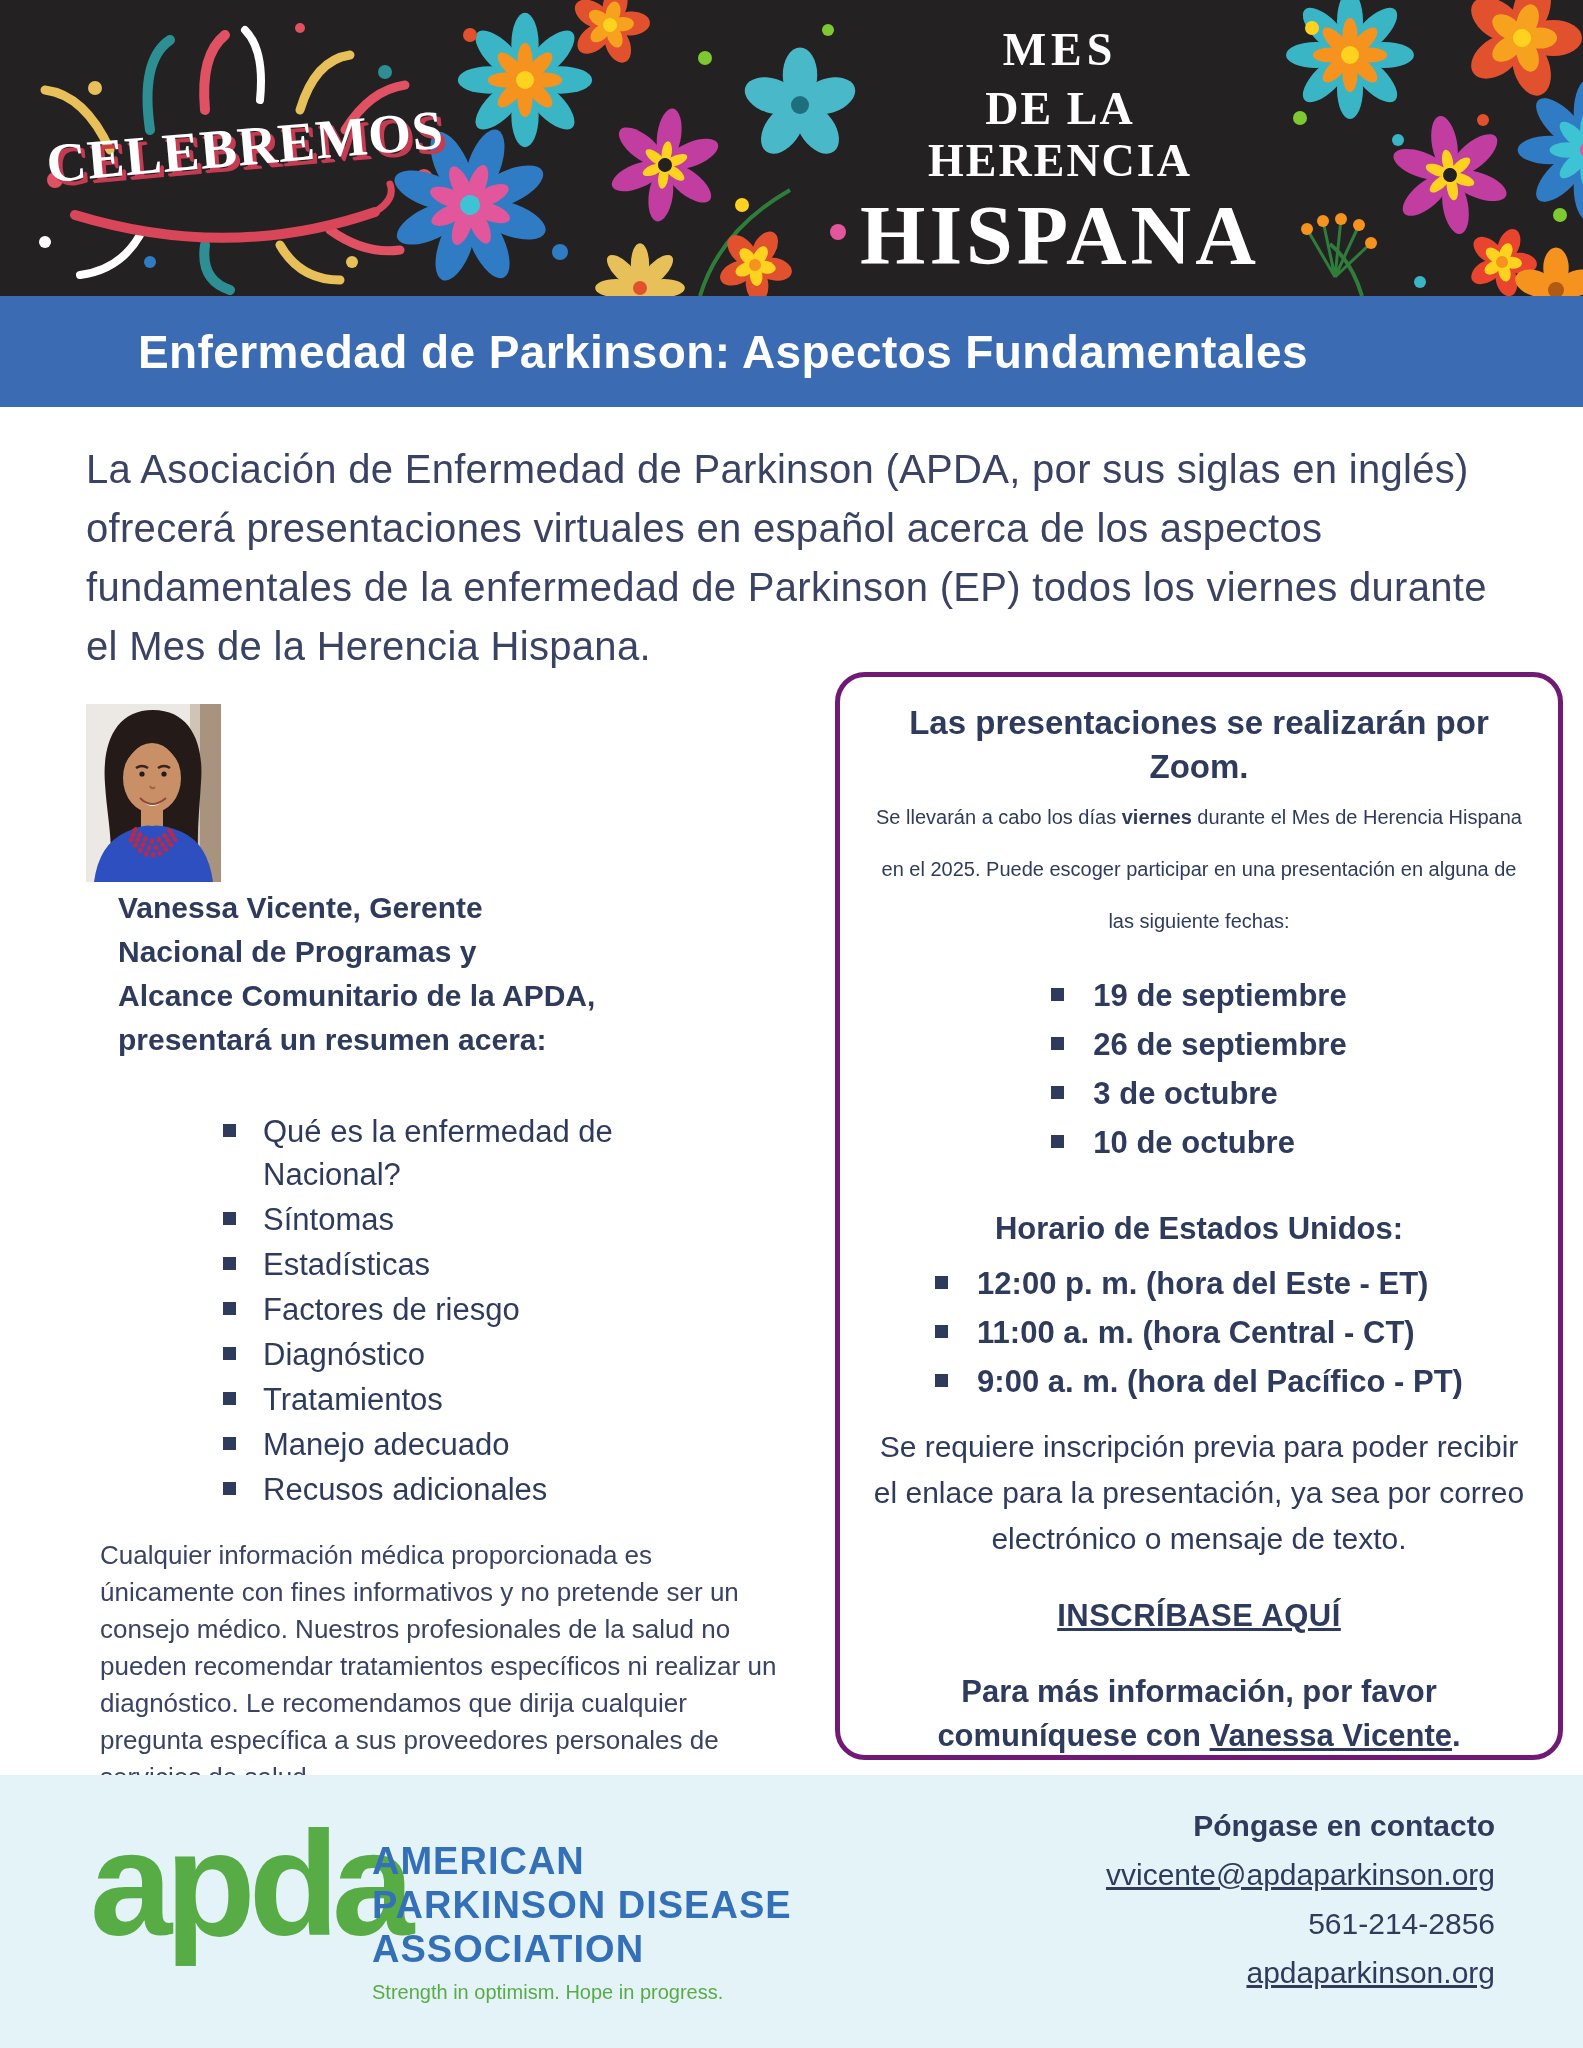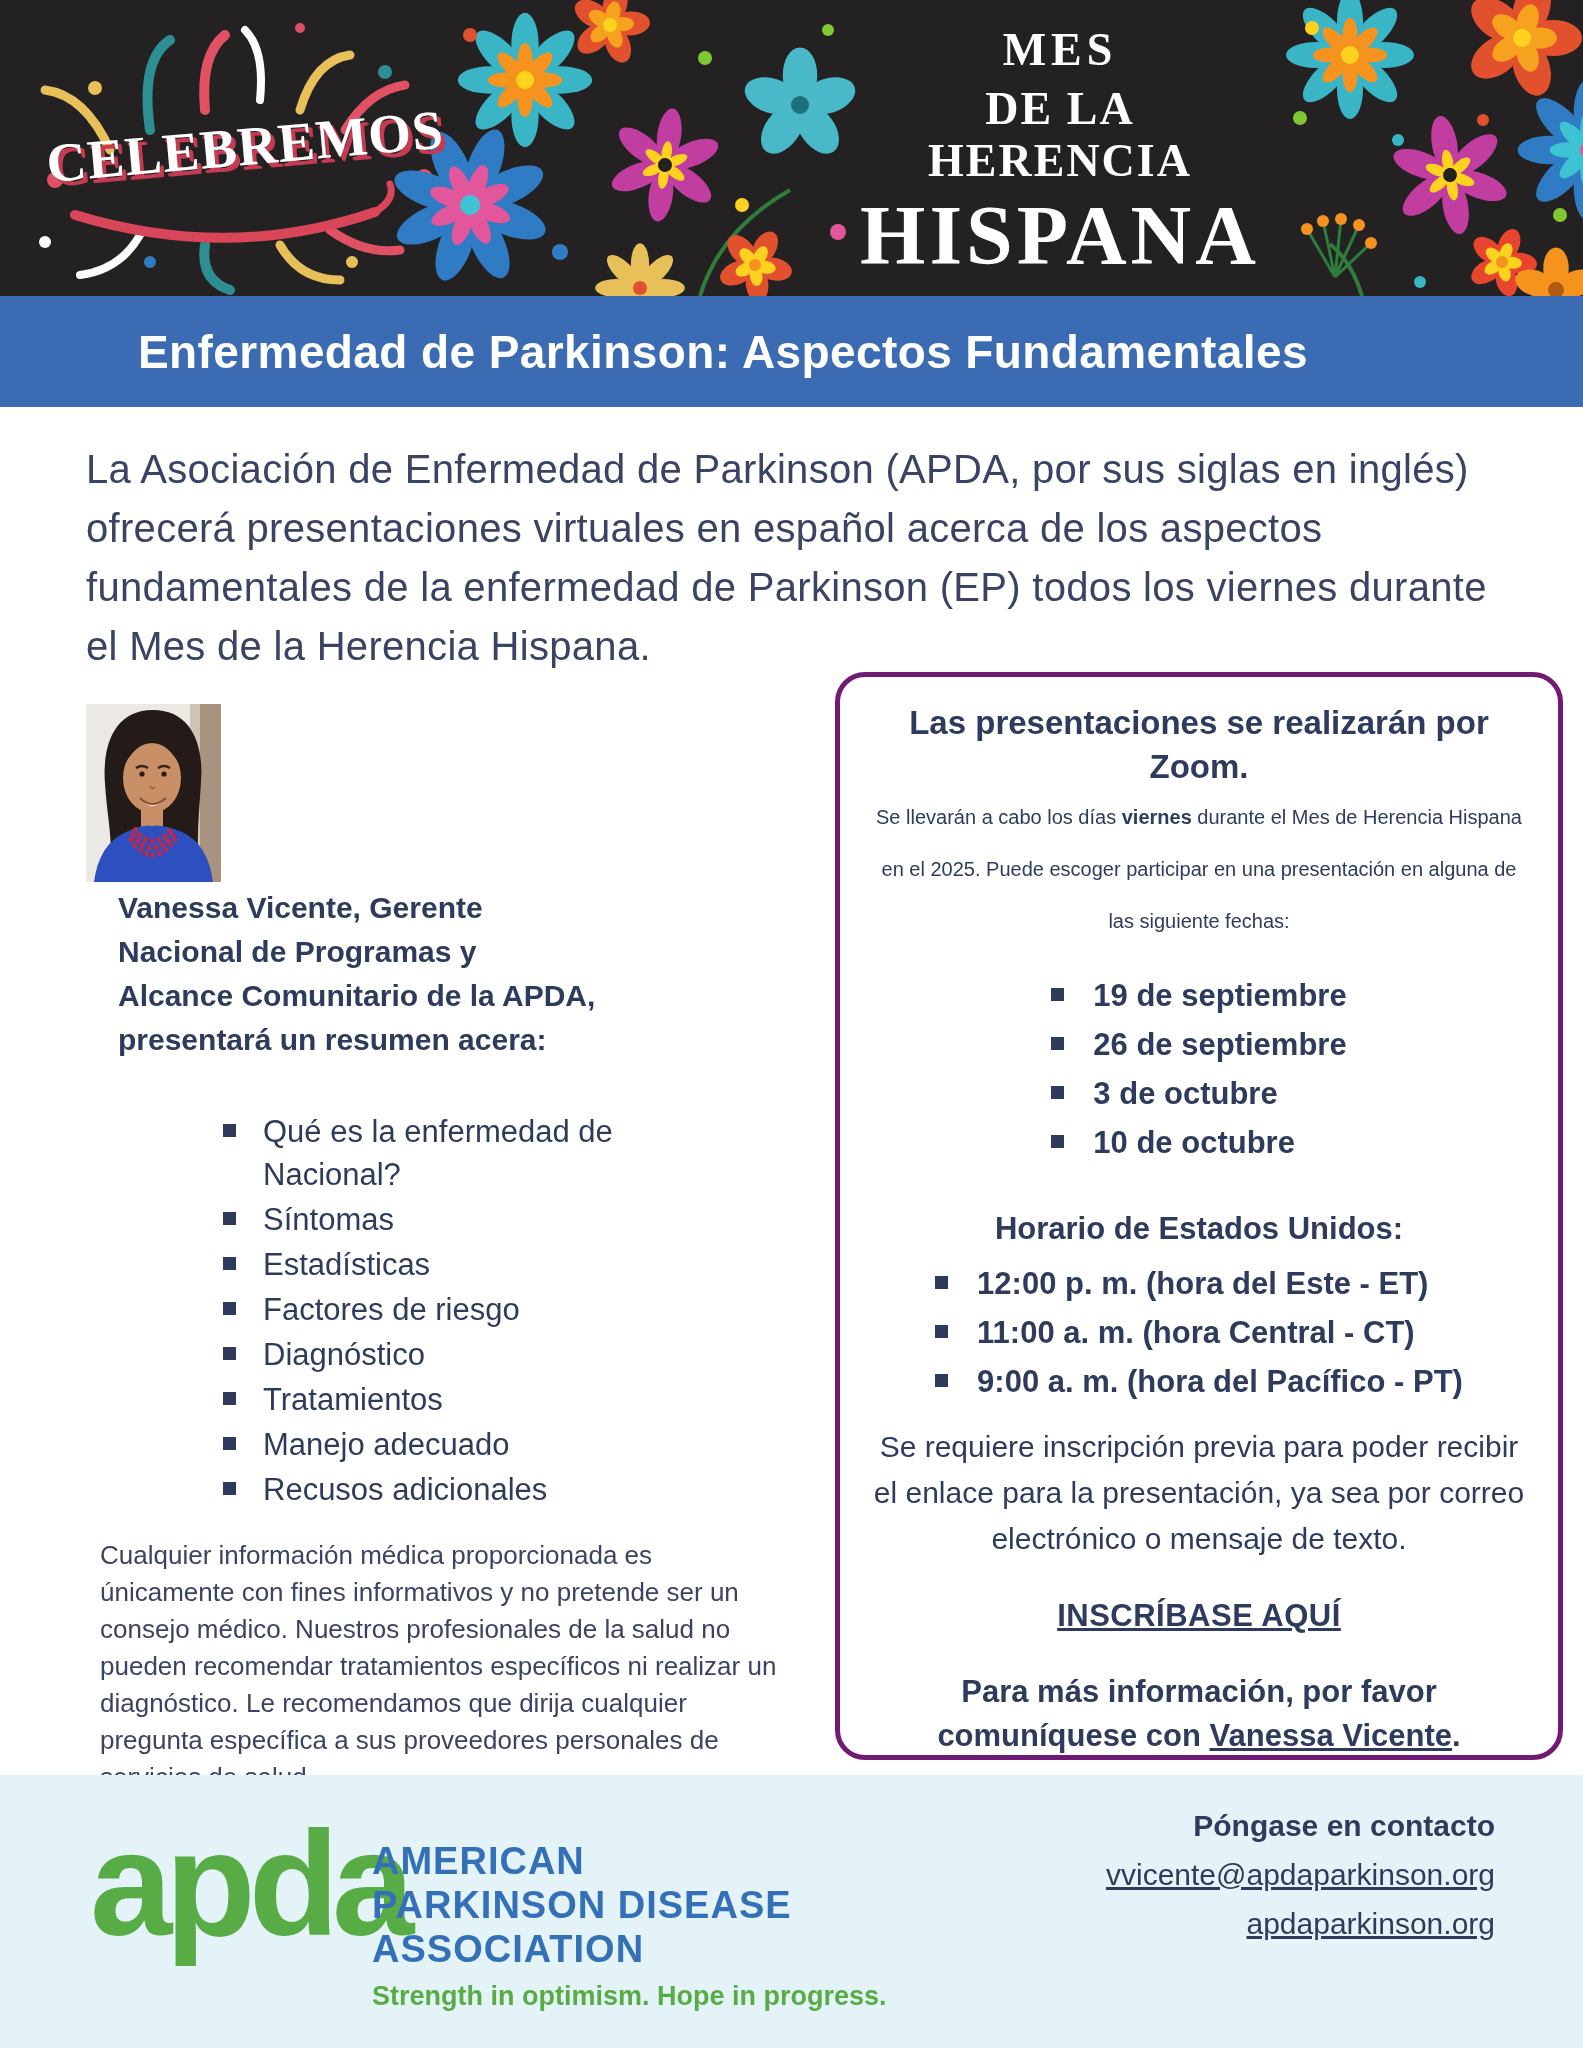--- a/index.html
+++ b/index.html
@@ -56,21 +56,21 @@
       text-decoration:underline;letter-spacing:.5px;color:#2f3b5c;cursor:pointer;}
   .zb-more{font-size:31px;font-weight:bold;line-height:44px;margin-top:36px;}
   .zb-more .link{text-decoration:underline;cursor:pointer;color:#2f3b5c;}
 
   
   .footer{position:absolute;left:0;top:1775px;width:1583px;height:273px;background:#e4f3f7;}
   .apda-logo{position:absolute;left:90px;top:34px;font-size:148px;line-height:150px;font-weight:bold;
       color:#58ac46;letter-spacing:-7px;}
   .org{position:absolute;left:372px;top:64px;color:#3470b8;font-size:38px;font-weight:bold;
       line-height:44px;letter-spacing:1px;}
-  .tagline{position:absolute;left:372px;top:206px;color:#58ac46;font-size:27px;font-weight:bold;}
+  .tagline{position:absolute;left:372px;top:206px;color:#58ac46;font-size:20px;font-weight:normal;}
   .contact{position:absolute;right:88px;top:26px;text-align:right;color:#2f3b5c;}
   .contact .ch{font-size:30px;font-weight:bold;line-height:49px;}
   .contact .cl{font-size:30px;line-height:49px;display:block;color:#2f3b5c;}
   .contact .ul{text-decoration:underline;cursor:pointer;}
 </style>
 </head>
 <body>
 
 <div class="page">
 
@@ -311,17 +311,18 @@
     <div class="org">
       <div>AMERICAN</div>
       <div>PARKINSON DISEASE</div>
       <div>ASSOCIATION</div>
     </div>
     <div class="tagline">Strength in optimism. Hope in progress.</div>
 
     <div class="contact">
       <div class="ch">Póngase en contacto</div>
       <a class="cl ul">vvicente@apdaparkinson.org</a>
+      <span class="cl">561-214-2856</span>
       <a class="cl ul">apdaparkinson.org</a>
     </div>
   </div>
 
 </div>
 
 </body></html>

